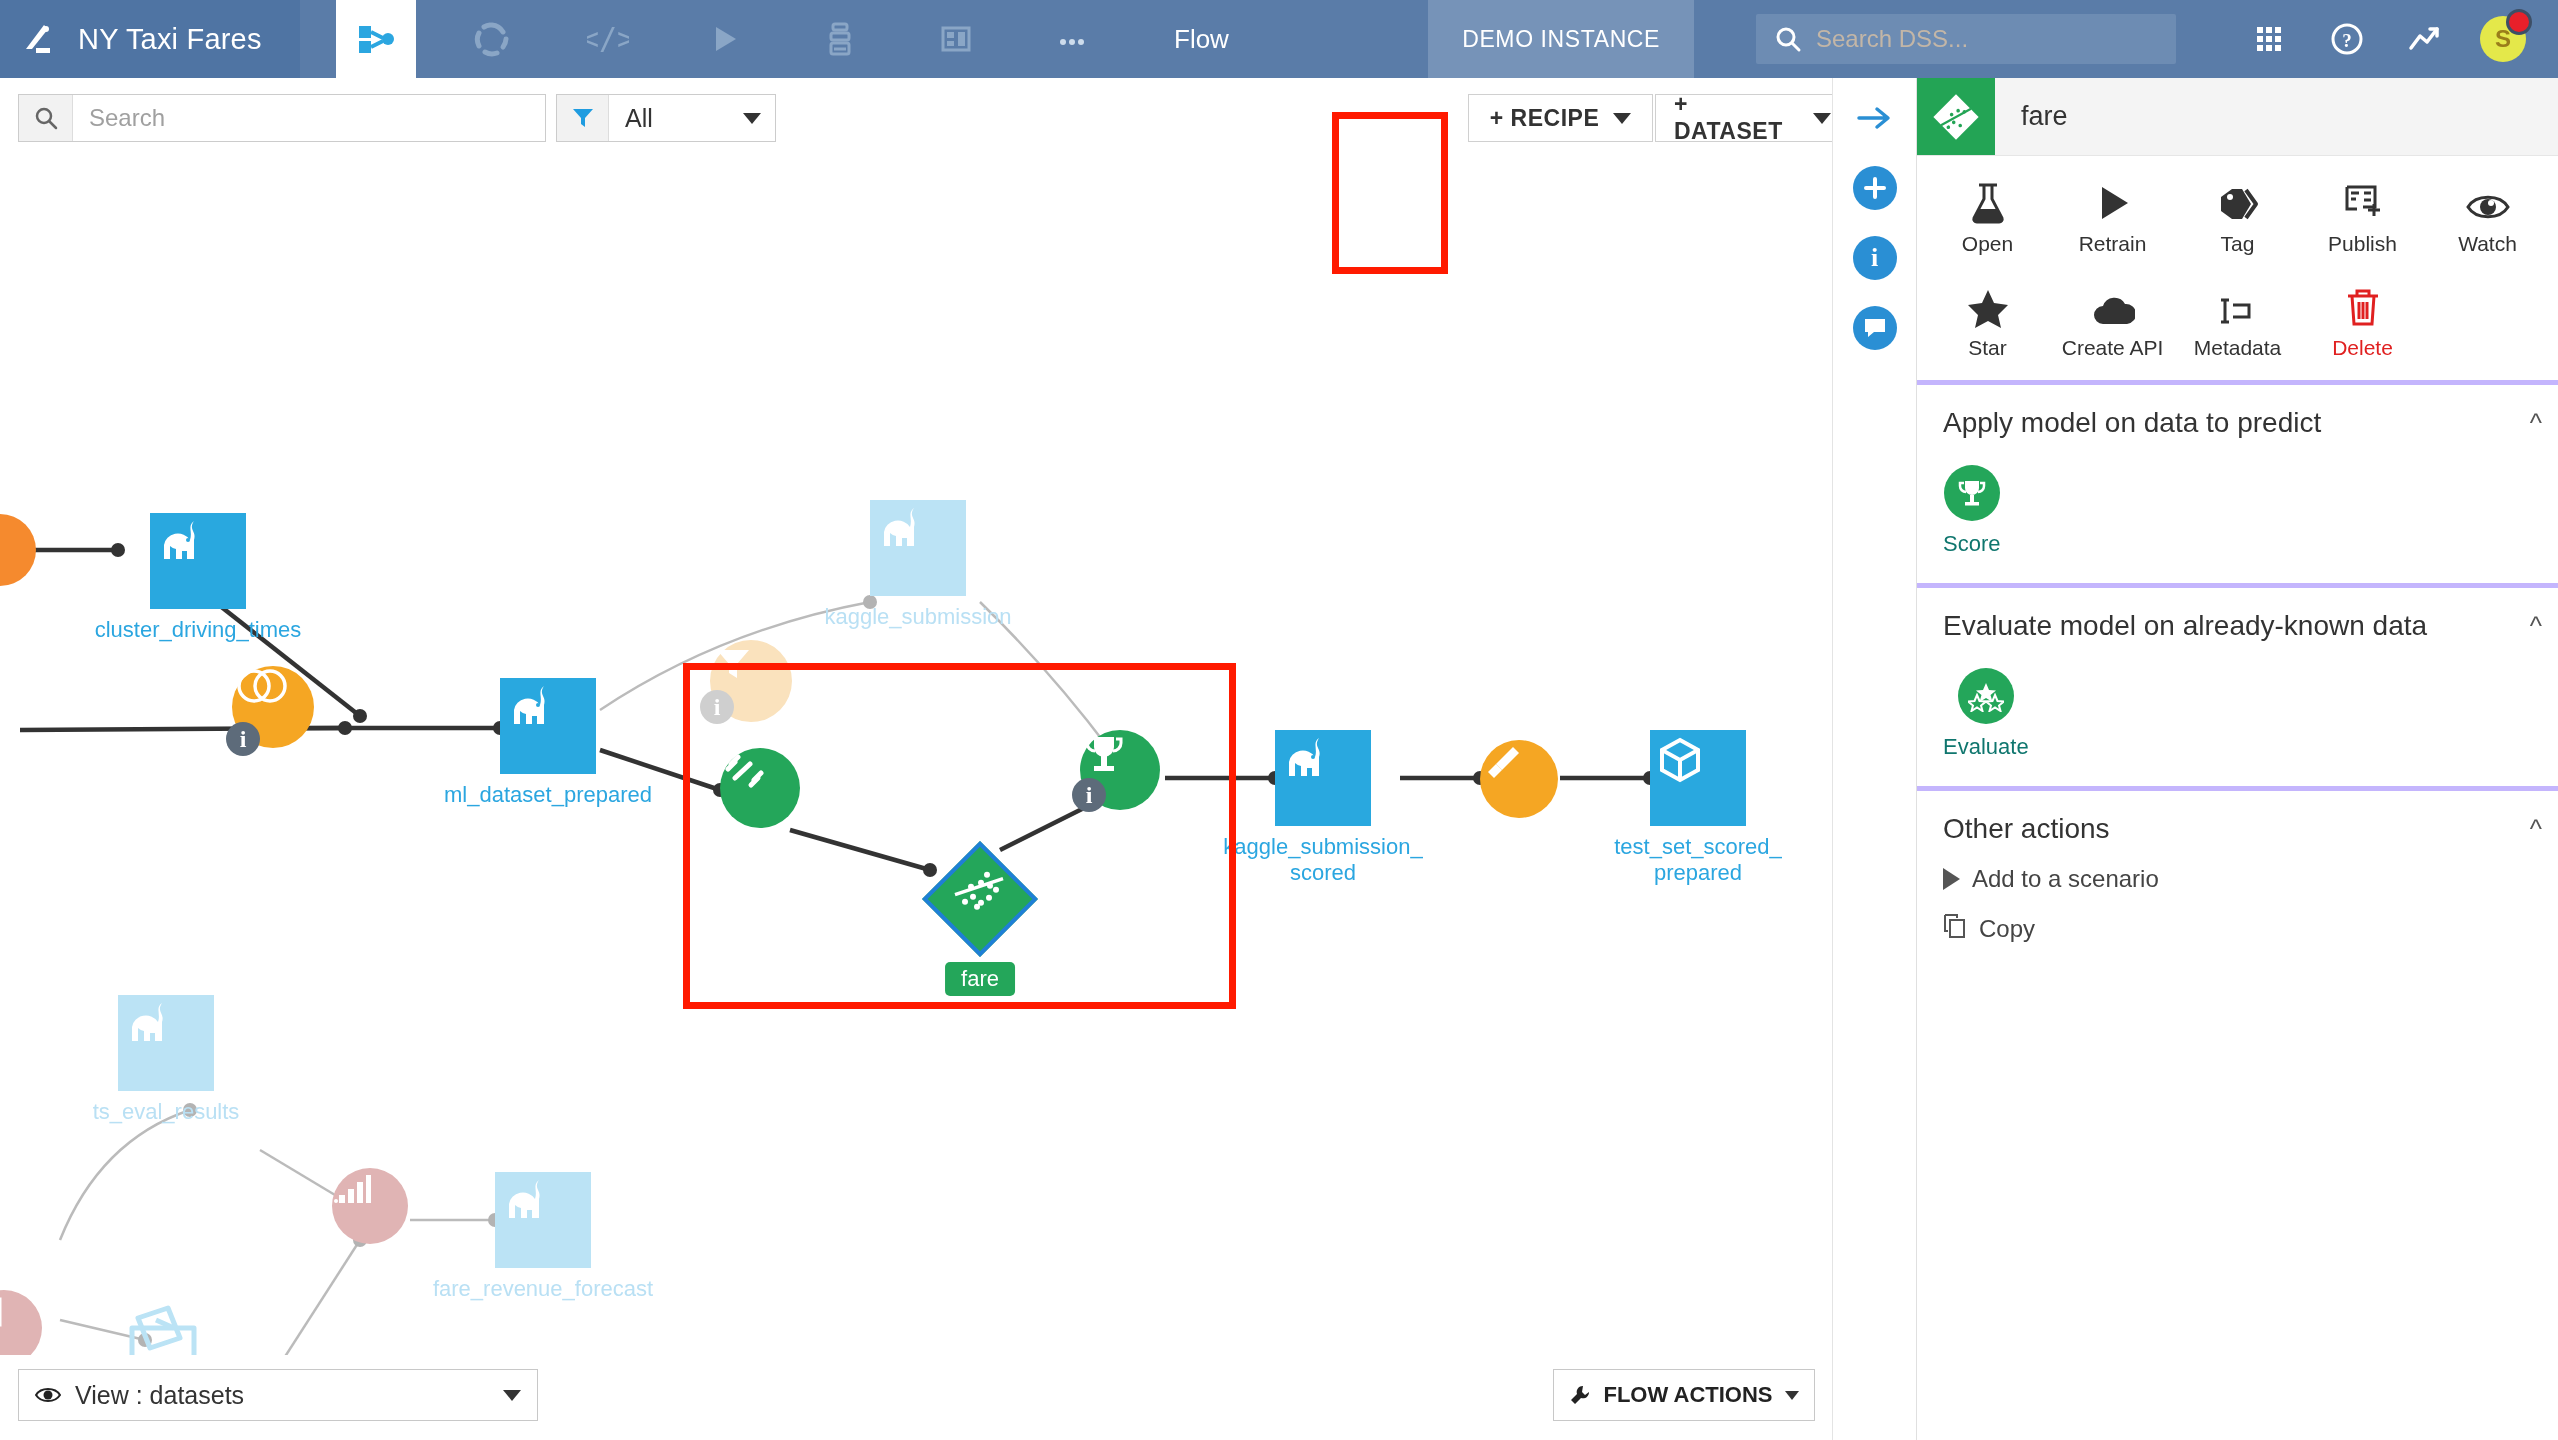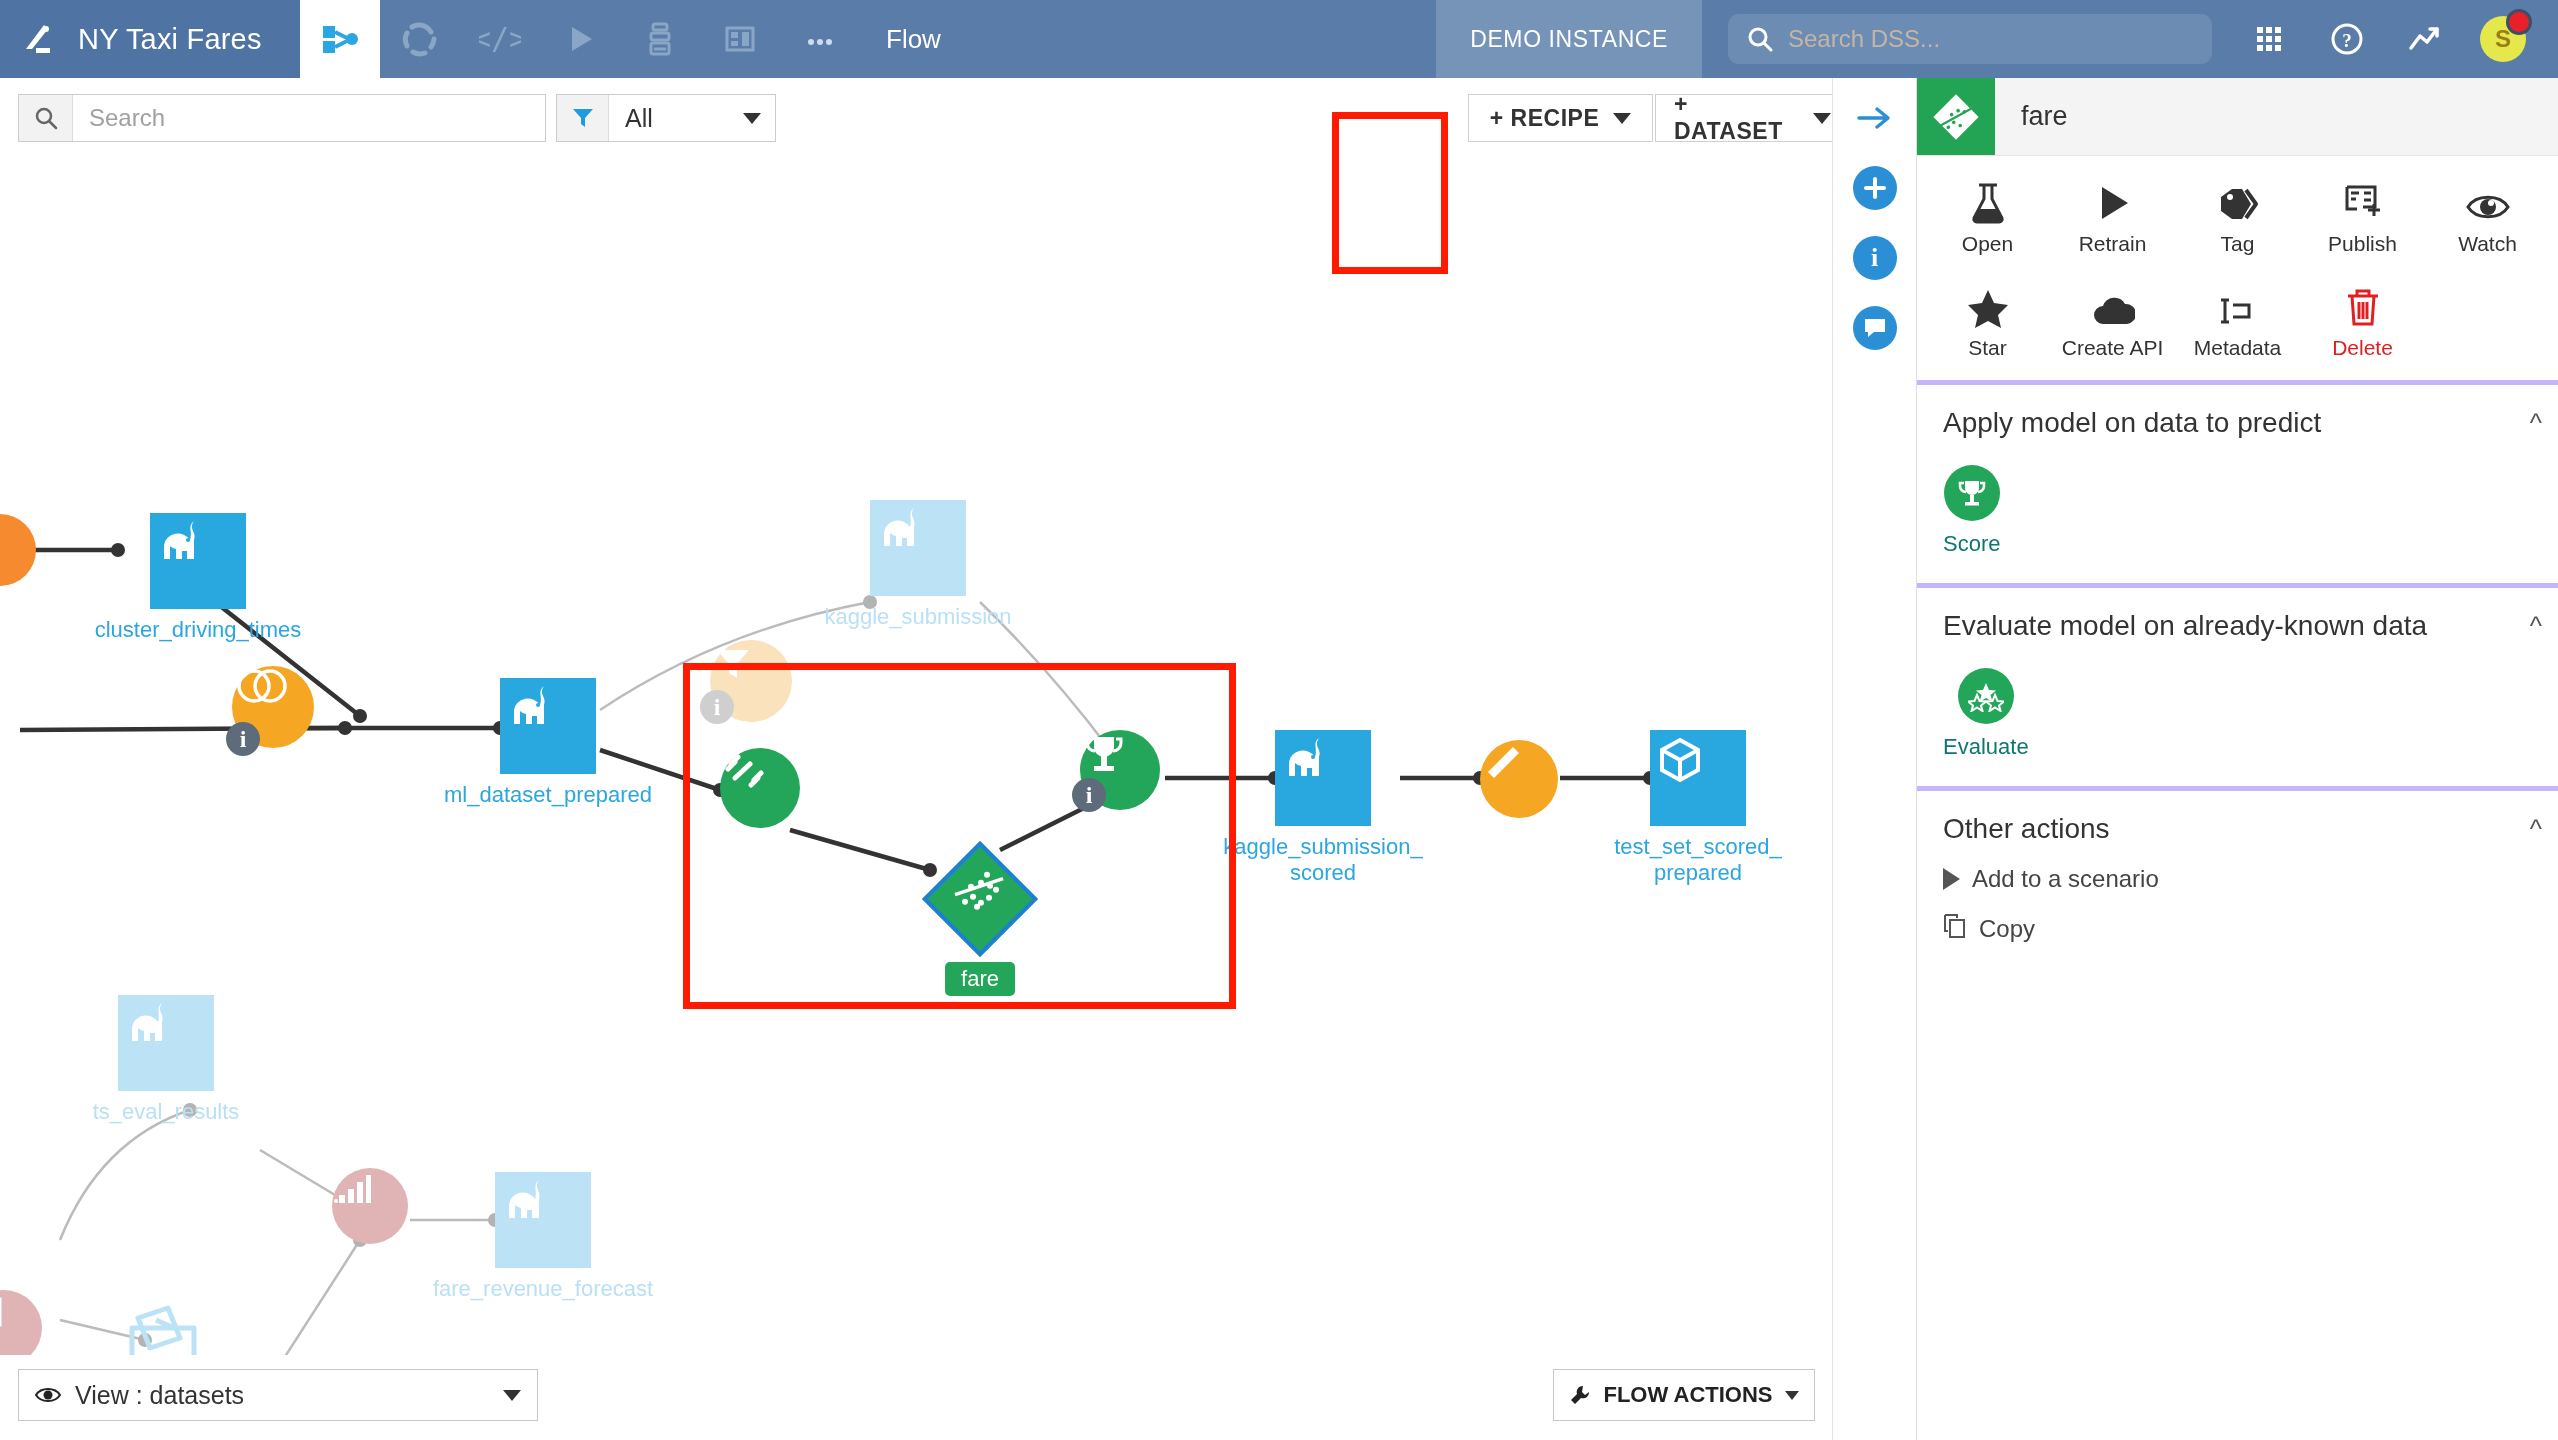--- a/index.html
+++ b/index.html
@@ -7,21 +7,21 @@
     width: 2558px; height: 1440px;
     font-family: "Liberation Sans", sans-serif;
     background: #ffffff;
     overflow: hidden;
   }
 
   
   #topnav {
     position: absolute; left: 0; top: 0; width: 2558px; height: 78px;
     background: #5a7ca8;
-    display: flex; align-items: stretch;
+    display: flex; align-items: stretch; gap: 36px;
   }
   .proj-tab {
     background: #4f74a3;
     display: flex; align-items: center; gap: 16px;
     padding: 0 26px 0 22px;
     min-width: 300px;
   }
   .proj-logo { width: 40px; height: 40px; flex: 0 0 auto; }
   .proj-title { color: #fff; font-size: 29px; letter-spacing: .2px; white-space: nowrap; }
 
@@ -38,21 +38,21 @@
   }
   .nav-spacer { flex: 1 1 auto; }
   .demo-instance {
     background: #7693b8; color: #fff; font-size: 23px; letter-spacing: .6px;
     display: flex; align-items: center; padding: 0 34px; white-space: nowrap;
   }
   .search-wrap {
     display: flex; align-items: center; padding: 0 18px 0 26px;
   }
   .search-box {
-    width: 484px; height: 50px; background: #6d8cb3; border-radius: 11px;
+    width: 420px; height: 50px; background: #6d8cb3; border-radius: 2px;
     display: flex; align-items: center; gap: 14px; padding: 0 18px;
   }
   .search-box .ph { color: #c3b6a7; font-size: 24px; }
   .right-icons { display: flex; align-items: center; gap: 0; padding-right: 16px; }
   .right-icons .ri {
     width: 78px; height: 78px; display: flex; align-items: center; justify-content: center;
     cursor: pointer;
   }
   .avatar-wrap { position: relative; width: 78px; height: 78px;
     display:flex; align-items:center; justify-content:center; }

